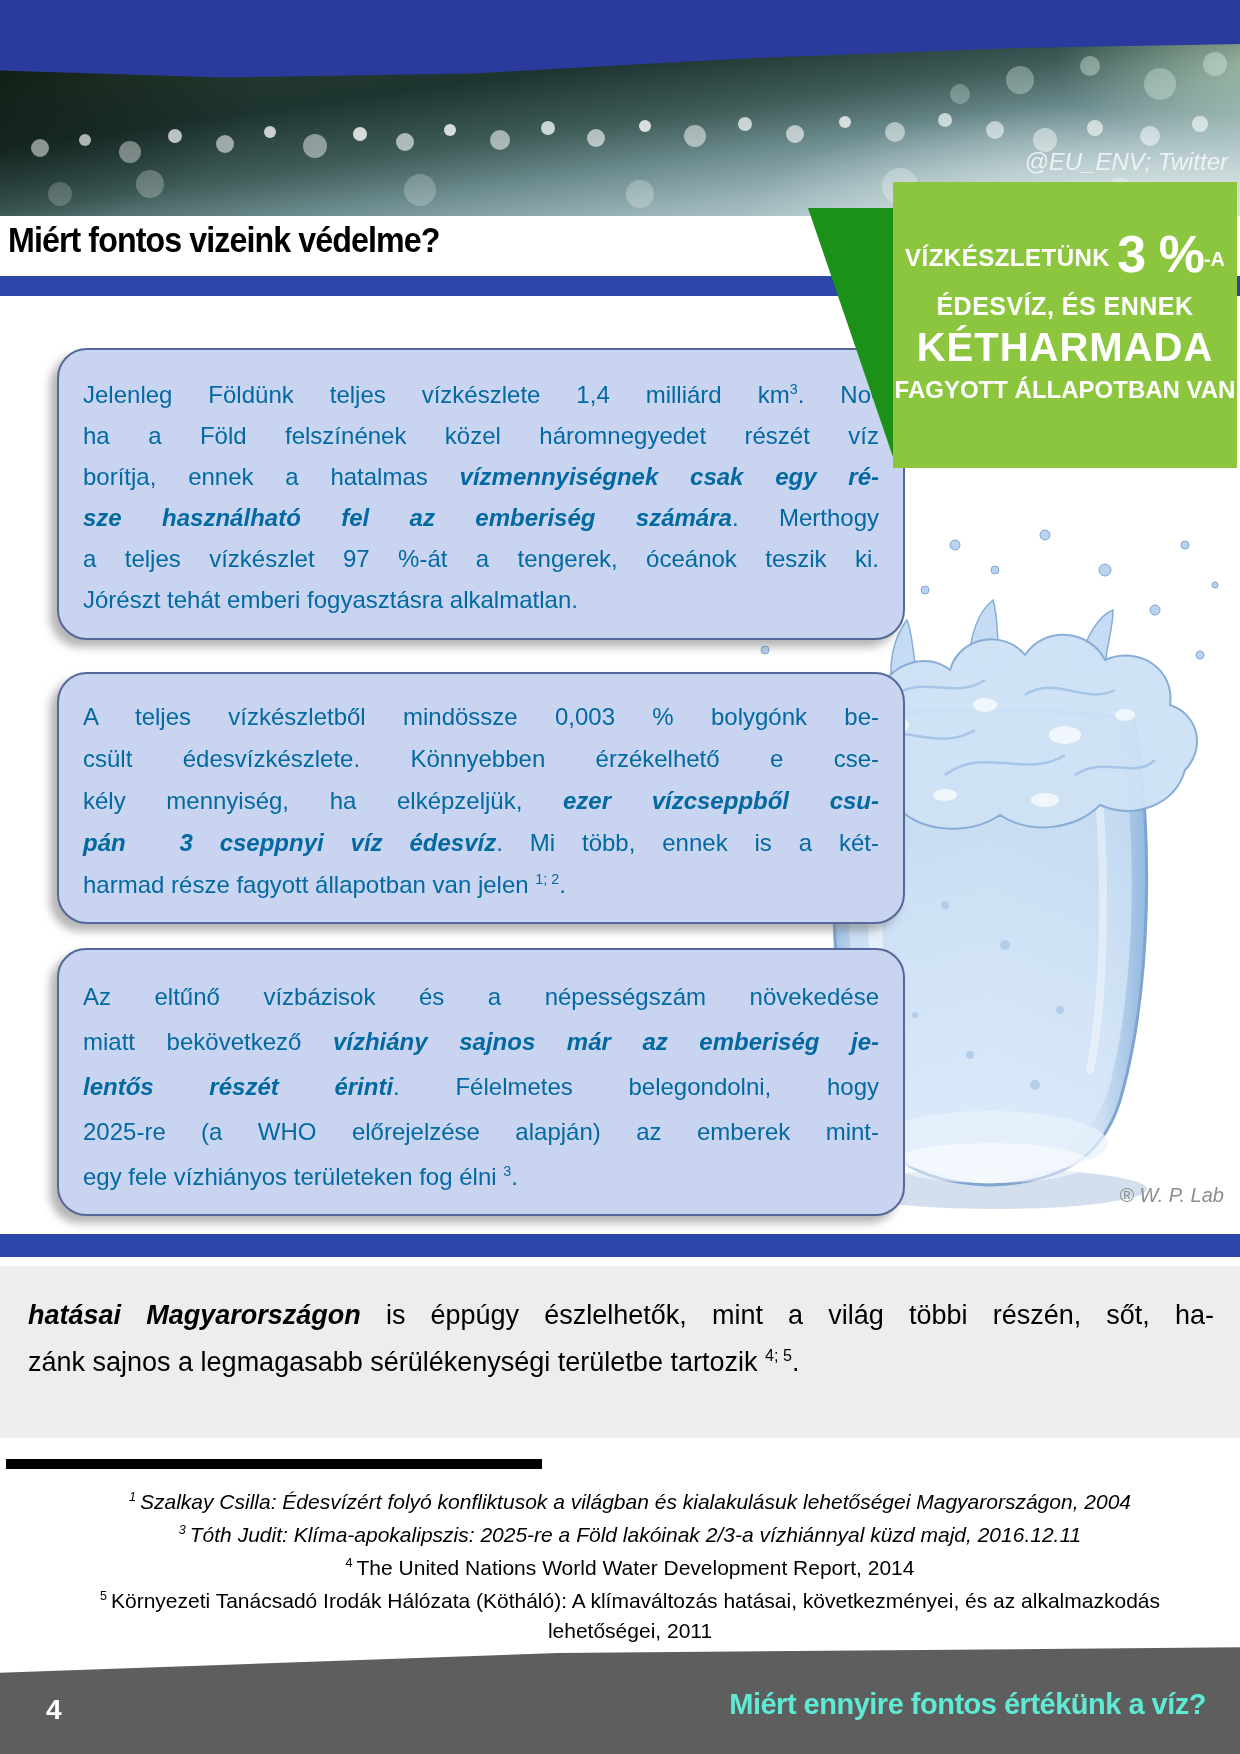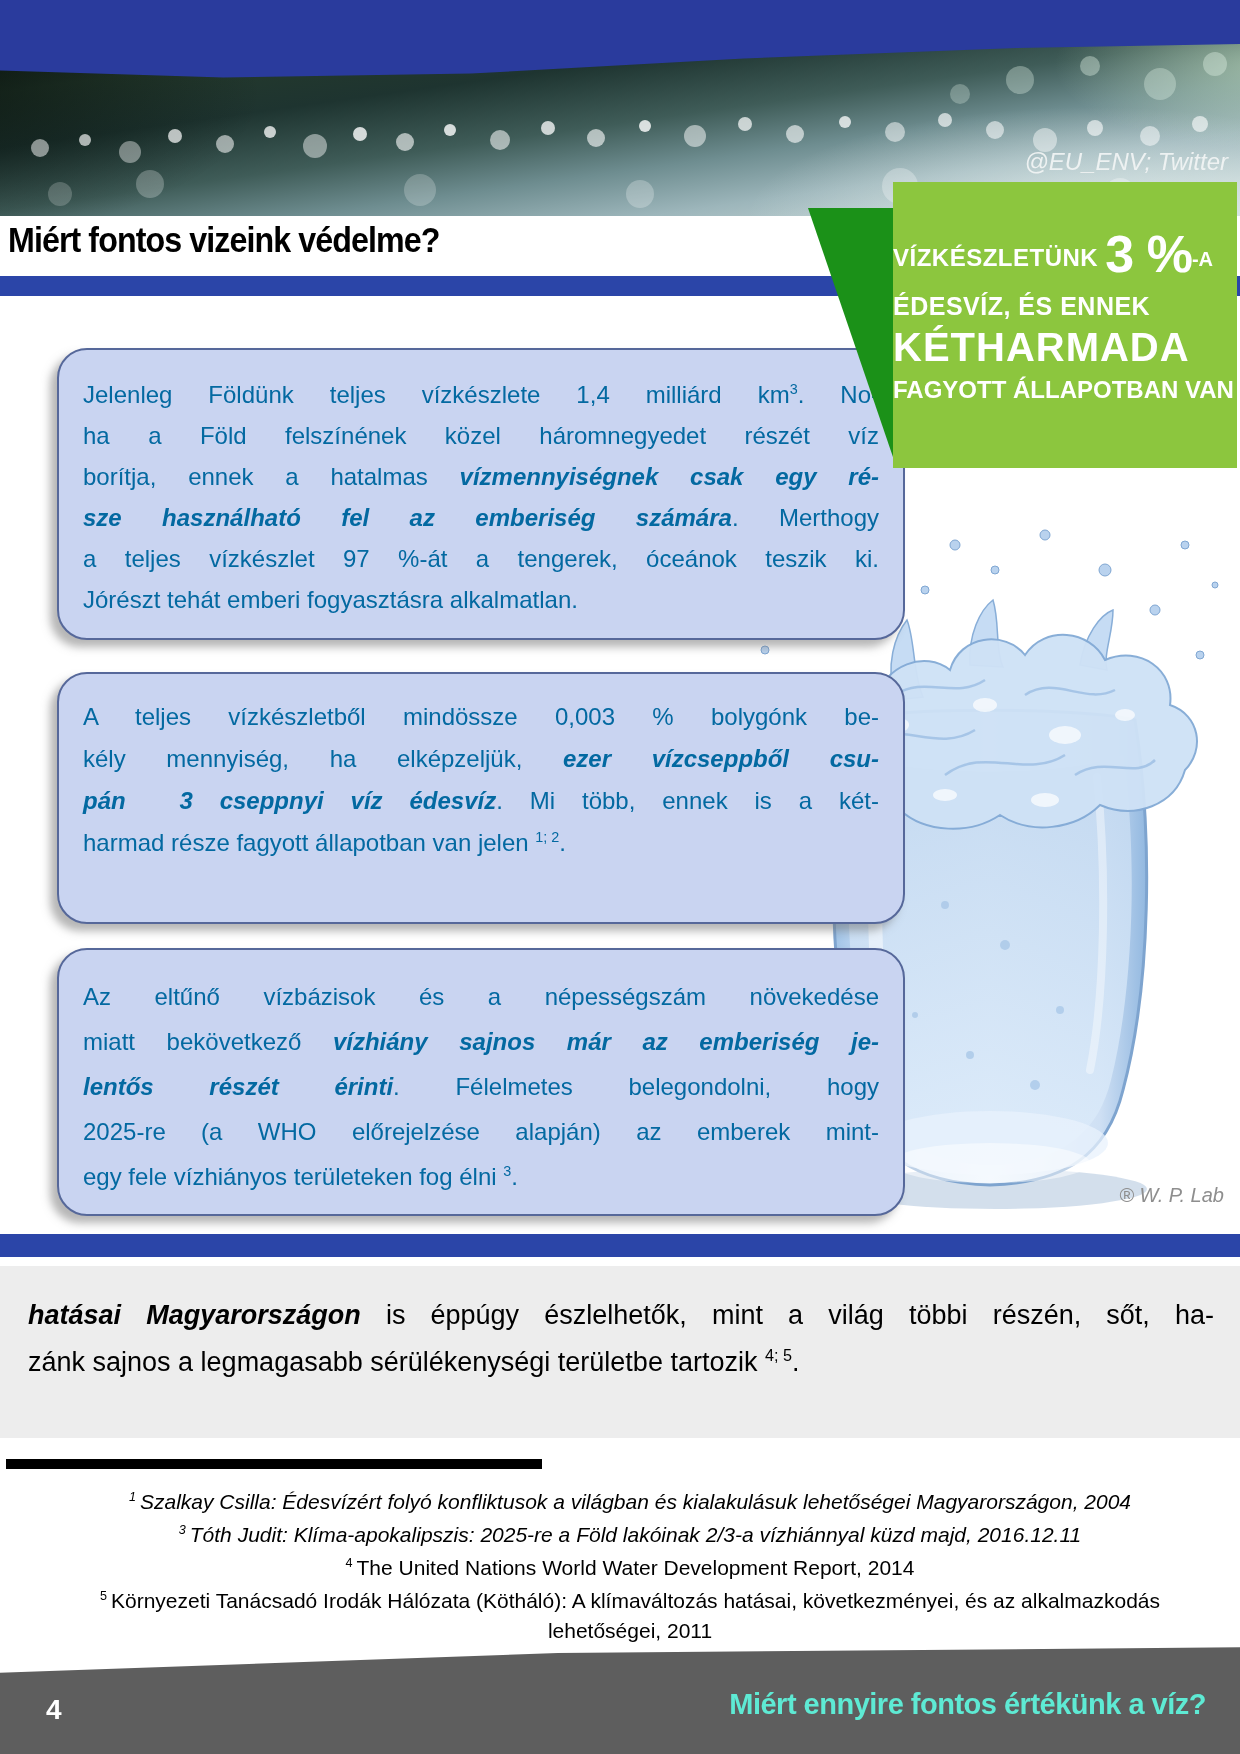--- a/index.html
+++ b/index.html
@@ -26,38 +26,38 @@
     clip-path:polygon(0 0,100% 0,100% 55%,82% 60%,60% 73%,38% 92%,18% 97%,0 88%);}
 
   .page-title{position:absolute;left:8px;top:220px;margin:0;font-size:35px;font-weight:bold;color:#000;
     letter-spacing:-1px;transform:scaleX(.92);transform-origin:left center;white-space:nowrap;z-index:3;}
   .divider{position:absolute;left:0;top:276px;width:1240px;height:20px;background:var(--accent-blue);z-index:2;}
 
   
   .fold{position:absolute;left:808px;top:208px;width:86px;height:252px;background:var(--green-dark);
     clip-path:polygon(0 0,100% 0,100% 100%);z-index:5;}
   .callout{position:absolute;left:893px;top:182px;width:344px;height:286px;background:var(--green-light);
-    color:#fff;font-weight:bold;text-align:left;z-index:5;}
+    color:#fff;font-weight:bold;text-align:center;z-index:5;}
   .co-l1{margin-top:46px;line-height:1;}
   .co-label{font-size:24px;letter-spacing:.5px;vertical-align:baseline;}
   .co-big{font-size:52px;vertical-align:-6px;letter-spacing:-1px;}
   .co-suffix{font-size:20px;vertical-align:baseline;}
   .co-l2{font-size:25px;margin-top:12px;letter-spacing:.5px;}
   .co-l3{font-size:40px;margin-top:4px;letter-spacing:1px;}
   .co-l4{font-size:24px;margin-top:6px;}
 
   
   .tbox{position:absolute;left:57px;width:848px;background:var(--box-fill);border:2px solid var(--box-border);
     border-radius:30px;box-shadow:-7px 7px 9px rgba(110,110,110,.5);box-sizing:border-box;
     padding:0 24px;font-size:24px;color:#0369a1;z-index:3;}
   .tbox1{top:348px;height:292px;padding-top:24px;}
   .tbox1 .rline{line-height:41px;}
   .tbox2{top:672px;height:252px;padding-top:22px;}
   .tbox2 .rline{line-height:42px;}
-  .tbox3{top:948px;height:268px;padding-top:24px;}
+  .tbox3{top:948px;height:268px;padding-top:24px;border-radius:29px;}
   .tbox3 .rline{line-height:45px;}
   .rline{text-align:justify;text-align-last:justify;}
   .rline.rlast{text-align-last:left;}
   .b{font-weight:bold;font-style:italic;}
   sup{font-size:60%;line-height:0;}
 
   
   .glass-wrap{position:absolute;left:745px;top:515px;width:490px;height:710px;z-index:2;}
   .image-credit{position:absolute;top:1184px;right:16px;font-style:italic;font-size:20px;color:var(--credit-gray);z-index:3;}
 
@@ -148,20 +148,21 @@
   <div class="tbox tbox1">
       <div class="rline"><span>Jelenleg Földünk teljes vízkészlete 1,4 milliárd km</span><sup>3</sup><span>. No-</span></div>
       <div class="rline"><span>ha a Föld felszínének közel háromnegyedet részét víz</span></div>
       <div class="rline"><span>borítja, ennek a hatalmas </span><span class="b">vízmennyiségnek csak egy ré-</span></div>
       <div class="rline"><span class="b">sze használható fel az emberiség számára</span><span>. Merthogy</span></div>
       <div class="rline"><span>a teljes vízkészlet 97 %-át a tengerek, óceánok teszik ki.</span></div>
       <div class="rline rlast"><span>Jórészt tehát emberi fogyasztásra alkalmatlan.</span></div>
     </div>
   <div class="tbox tbox2">
       <div class="rline"><span>A teljes vízkészletből mindössze 0,003 % bolygónk be-</span></div>
+      <div class="rline"><span>csült édesvízkészlete. Könnyebben érzékelhető e cse-</span></div>
       <div class="rline"><span>kély mennyiség, ha elképzeljük, </span><span class="b">ezer vízcseppből csu-</span></div>
       <div class="rline"><span class="b">pán&nbsp; 3 cseppnyi víz édesvíz</span><span>. Mi több, ennek is a két-</span></div>
       <div class="rline rlast"><span>harmad része fagyott állapotban van jelen </span><sup>1; 2</sup><span>.</span></div>
     </div>
   <div class="tbox tbox3">
       <div class="rline"><span>Az eltűnő vízbázisok és a népességszám növekedése</span></div>
       <div class="rline"><span>miatt bekövetkező </span><span class="b">vízhiány sajnos már az emberiség je-</span></div>
       <div class="rline"><span class="b">lentős részét érinti</span><span>. Félelmetes belegondolni, hogy</span></div>
       <div class="rline"><span>2025-re (a WHO előrejelzése alapján) az emberek mint-</span></div>
       <div class="rline rlast"><span>egy fele vízhiányos területeken fog élni </span><sup>3</sup><span>.</span></div>

